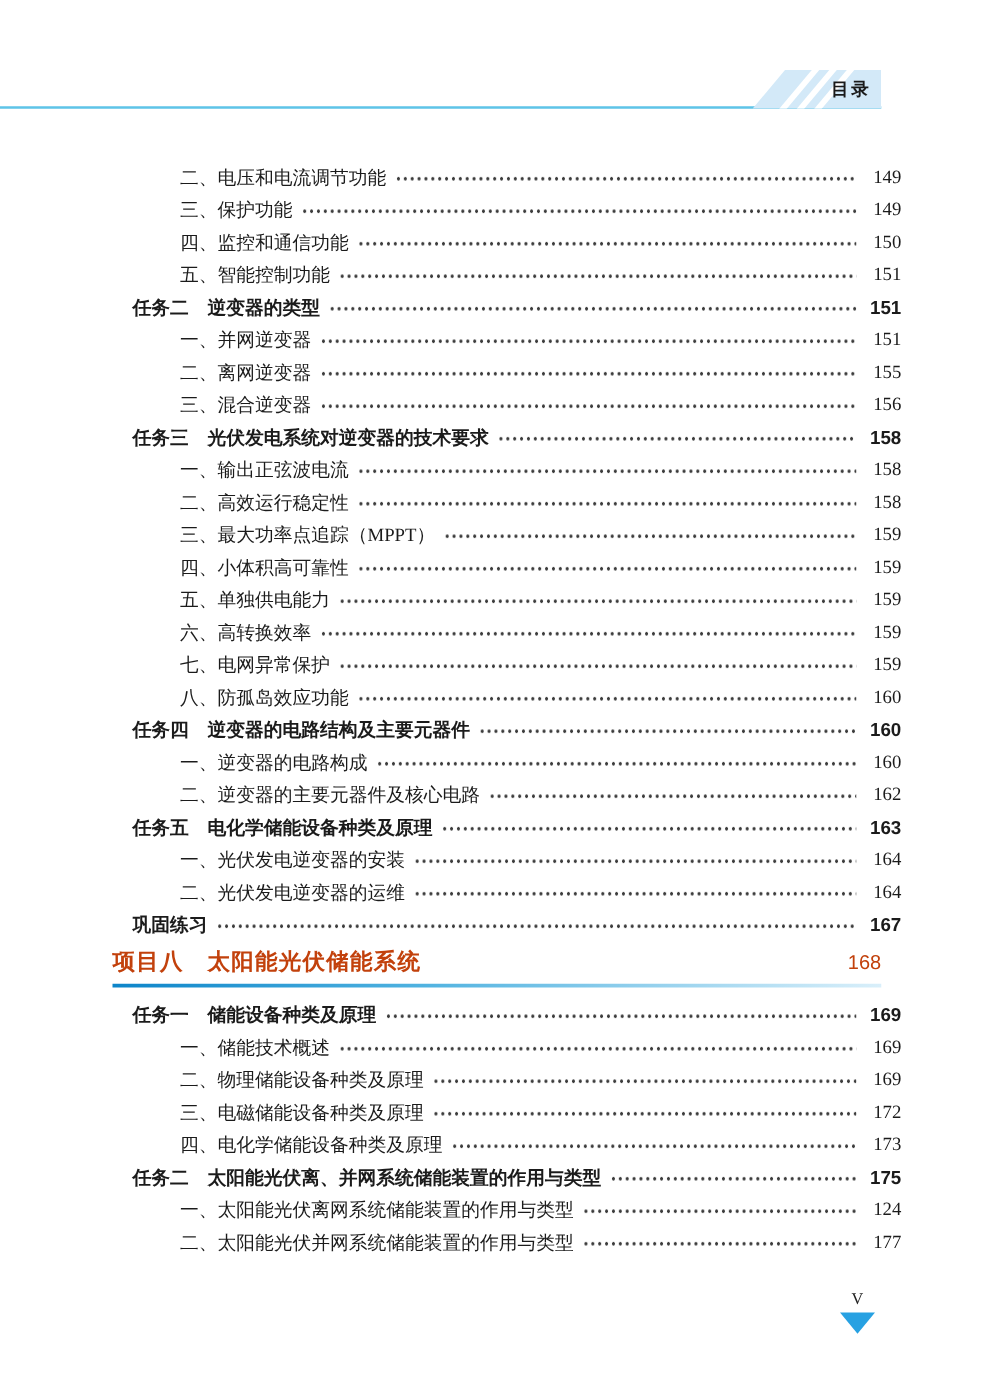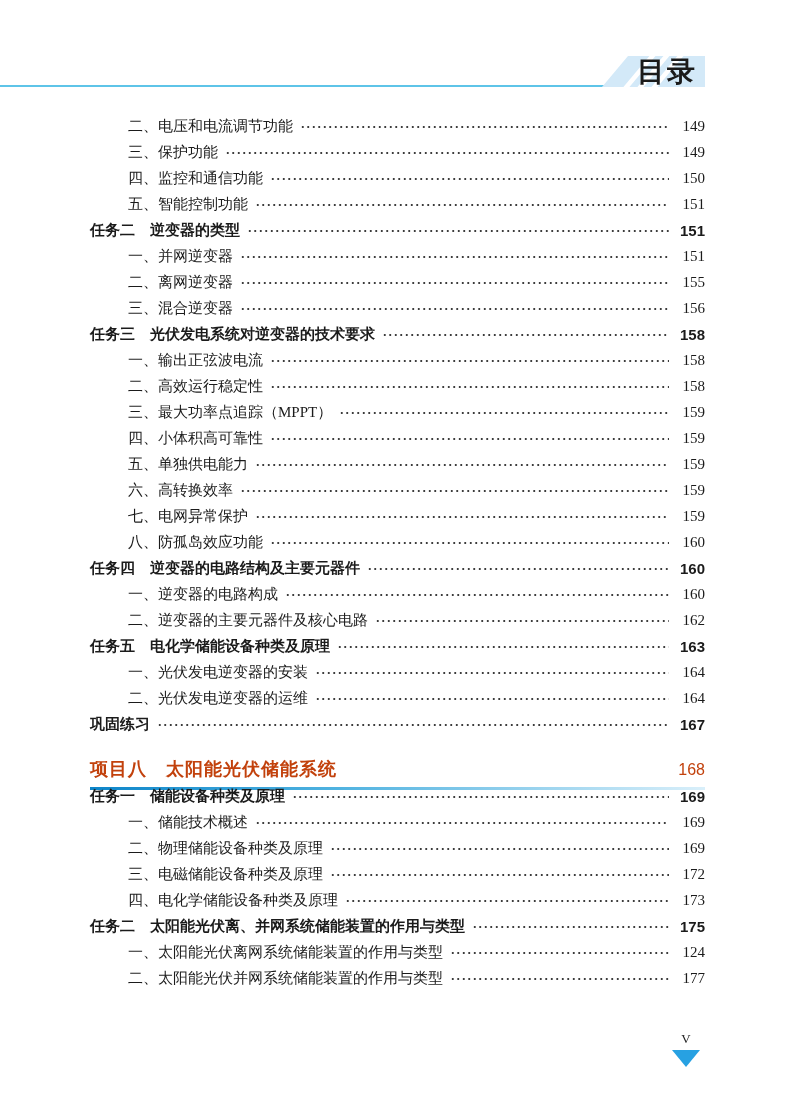--- a/index.html
+++ b/index.html
@@ -28,27 +28,27 @@
     position:absolute;top:-4px;height:40px;width:6px;
     background:#ffffff;transform:skewX(-40deg);
   }
   .badge-stripe.s1{left:34px;}
   .badge-stripe.s2{left:48px;}
   .badge-stripe.s3{left:62px;}
   .badge-title{
     position:absolute;right:8px;top:0;height:31px;
     display:flex;align-items:center;
     font-family:"Liberation Sans","DejaVu Sans",sans-serif;
-    font-weight:700;font-size:28px;color:#1a1a1a;letter-spacing:2px;
+    font-weight:700;font-size:14px;color:#1a1a1a;letter-spacing:2px;
   }
 
   
   .toc-list{
     position:absolute;left:90px;width:615px;
-    margin:0;padding:0;list-style:none;
+    margin:16px;padding:0;list-style:none;
   }
   .toc-list.part1{top:113px;}
   .toc-list.part2{top:783px;}
   .toc-row{
     display:flex;align-items:center;
     height:26px;font-size:15px;
   }
   .toc-row.sub{padding-left:38px;font-family:"Liberation Serif","DejaVu Serif",serif;}
   .toc-row.task{
     font-family:"Liberation Sans","DejaVu Sans",sans-serif;

